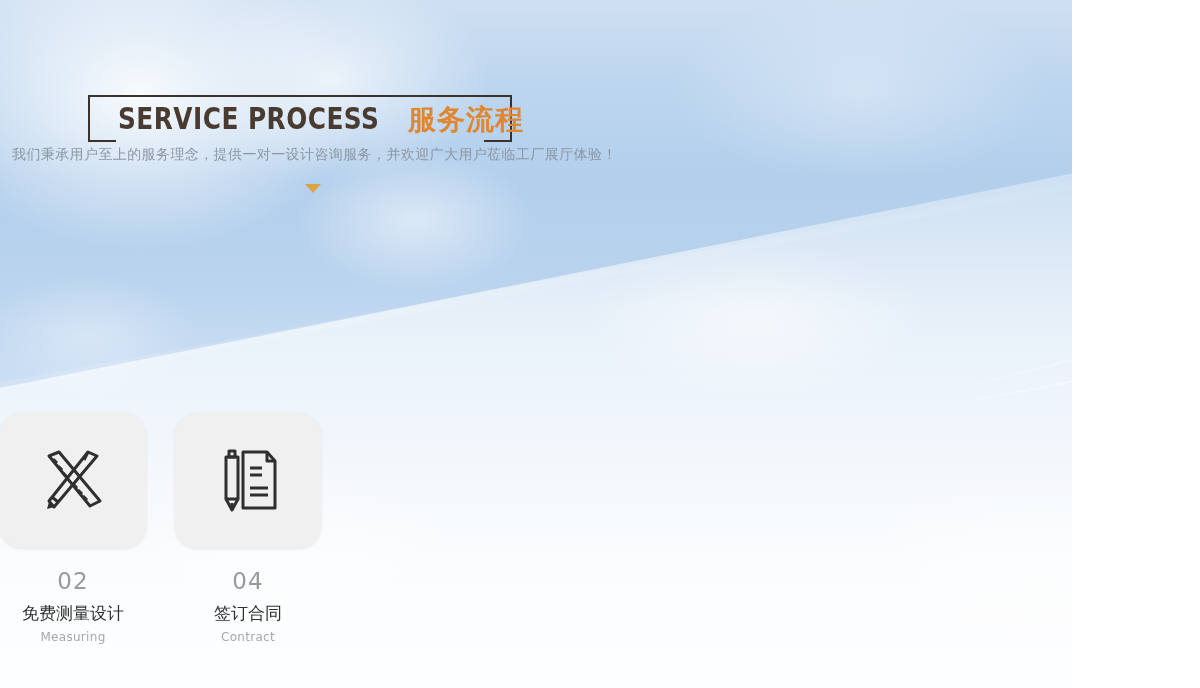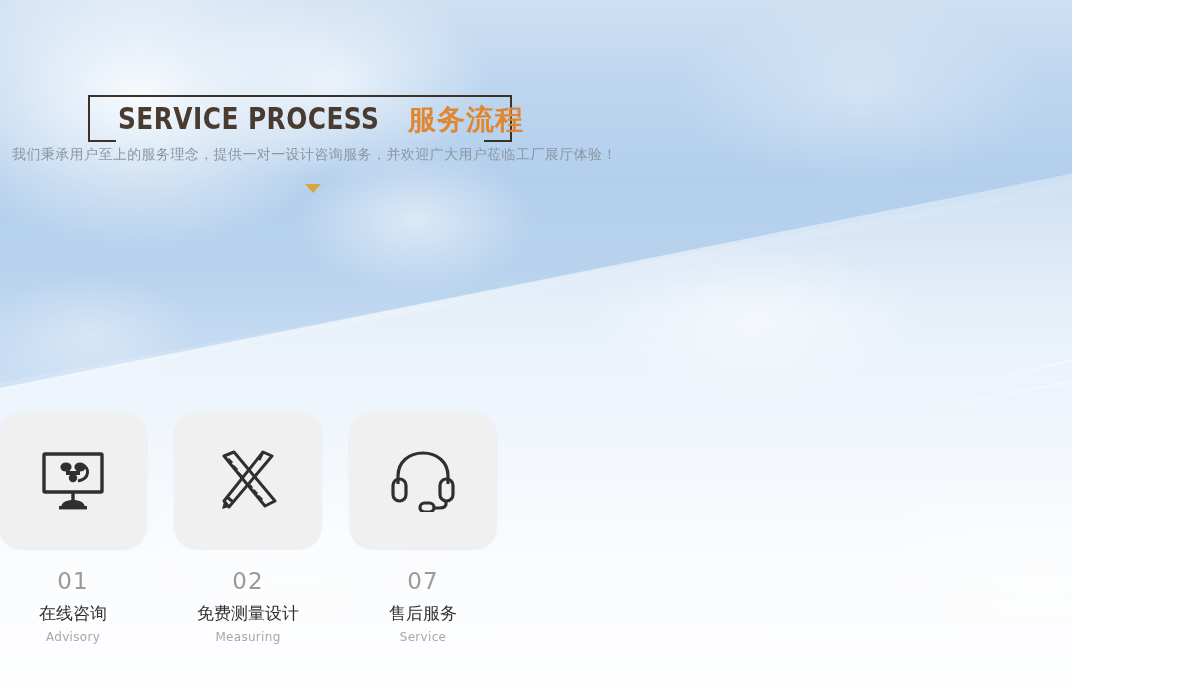--- a/index.html
+++ b/index.html
@@ -242,38 +242,20 @@
   <div class="title-text">
     <span class="title-en">SERVICE PROCESS</span><span class="title-cn">服务流程</span>
   </div>
 
   <div class="subtitle">我们秉承用户至上的服务理念，提供一对一设计咨询服务，并欢迎广大用户莅临工厂展厅体验！</div>
 
   <div class="arrow-down"></div>
 
   <div class="steps">
 
-    <div class="step">
-      <div class="step-card">
-        <svg width="66" height="60" viewBox="0 0 66 60">
-          <rect x="4" y="3" width="58" height="38" rx="1" fill="none" stroke="#2f2f2f" stroke-width="3.4"></rect>
-          <path d="M33 41 L33 50" stroke="#2f2f2f" stroke-width="3.4"></path>
-          <path d="M21 57 C21 51, 27 49, 33 49 C39 49, 45 51, 45 57 Z" fill="#2f2f2f"></path>
-          <rect x="19" y="55" width="28" height="3.4" fill="#2f2f2f"></rect>
-          <ellipse cx="26" cy="16" rx="5.6" ry="4.6" fill="#2f2f2f"></ellipse>
-          <ellipse cx="40" cy="16" rx="5.6" ry="4.6" fill="#2f2f2f"></ellipse>
-          <path d="M26 20 L40 20 L40 24 L26 24 Z" fill="#2f2f2f"></path>
-          <path d="M42 14 C50 16, 50 28, 38 30" fill="none" stroke="#2f2f2f" stroke-width="3"></path>
-          <circle cx="33" cy="27" r="4.2" fill="#2f2f2f"></circle>
-        </svg>
-      </div>
-      <div class="step-num">01</div>
-      <div class="step-cn">在线咨询</div>
-      <div class="step-en">Advisory</div>
-    </div>
 
     <div class="step">
       <div class="step-card">
         <svg width="66" height="64" viewBox="0 0 66 64">
           <g stroke="#2f2f2f" stroke-width="3" fill="none" stroke-linejoin="round">
             <path d="M9 7 L19 3 L60 52 L50 57 Z"></path>
             <path d="M13 10 L17 14 M18 17 L22 21 M23 24 L27 28 M33 35 L37 39 M38 41 L42 45 M43 47 L47 51"></path>
           </g>
           <g stroke="#2f2f2f" stroke-width="3" fill="none" stroke-linejoin="round">
             <path d="M57 7 L48 3 L9 52 L14 58 Z"></path>
@@ -282,34 +264,38 @@
           </g>
           <path d="M9 53 L14 58 L7 60 Z" fill="#2f2f2f"></path>
         </svg>
       </div>
       <div class="step-num">02</div>
       <div class="step-cn">免费测量设计</div>
       <div class="step-en">Measuring</div>
     </div>
 
 
-
-
-
     <div class="step">
       <div class="step-card">
-        <svg width="68" height="62" viewBox="0 0 68 62">
-          <g fill="none" stroke="#2f2f2f" stroke-width="3.2" stroke-linejoin="round">
-            <path d="M9 34 L9 26 C9 12, 20 3, 34 3 C48 3, 59 12, 59 26 L59 34"></path>
-            <rect x="4" y="29" width="13" height="22" rx="6.5"></rect>
-            <rect x="51" y="29" width="13" height="22" rx="6.5"></rect>
-            <path d="M57 51 L57 54 C57 57, 54 58, 50 58 L44 58"></path>
-            <rect x="31" y="53" width="14" height="9" rx="4.5"></rect>
+        <svg width="62" height="66" viewBox="0 0 62 66">
+          <g fill="none" stroke="#2f2f2f" stroke-width="3" stroke-linejoin="round">
+            <path d="M26 4 L50 4 L58 13 L58 60 L26 60 Z"></path>
+            <path d="M50 4 L50 13 L58 13"></path>
+            <path d="M33 20 L45 20 M33 27 L45 27 M33 40 L51 40 M33 47 L51 47"></path>
+          </g>
+          <g fill="none" stroke="#2f2f2f" stroke-width="3" stroke-linejoin="round">
+            <rect x="9" y="9" width="12" height="42"></rect>
+            <path d="M12 3 L18 3 L18 9 L12 9 Z"></path>
+            <path d="M9 51 L15 62 L21 51"></path>
+            <path d="M15 55 L15 62"></path>
           </g>
         </svg>
       </div>
-      <div class="step-num">07</div>
-      <div class="step-cn">售后服务</div>
-      <div class="step-en">Service</div>
+      <div class="step-num">04</div>
+      <div class="step-cn">签订合同</div>
+      <div class="step-en">Contract</div>
     </div>
+
+
+
 
   </div>
 </div>
 
 </body></html>

